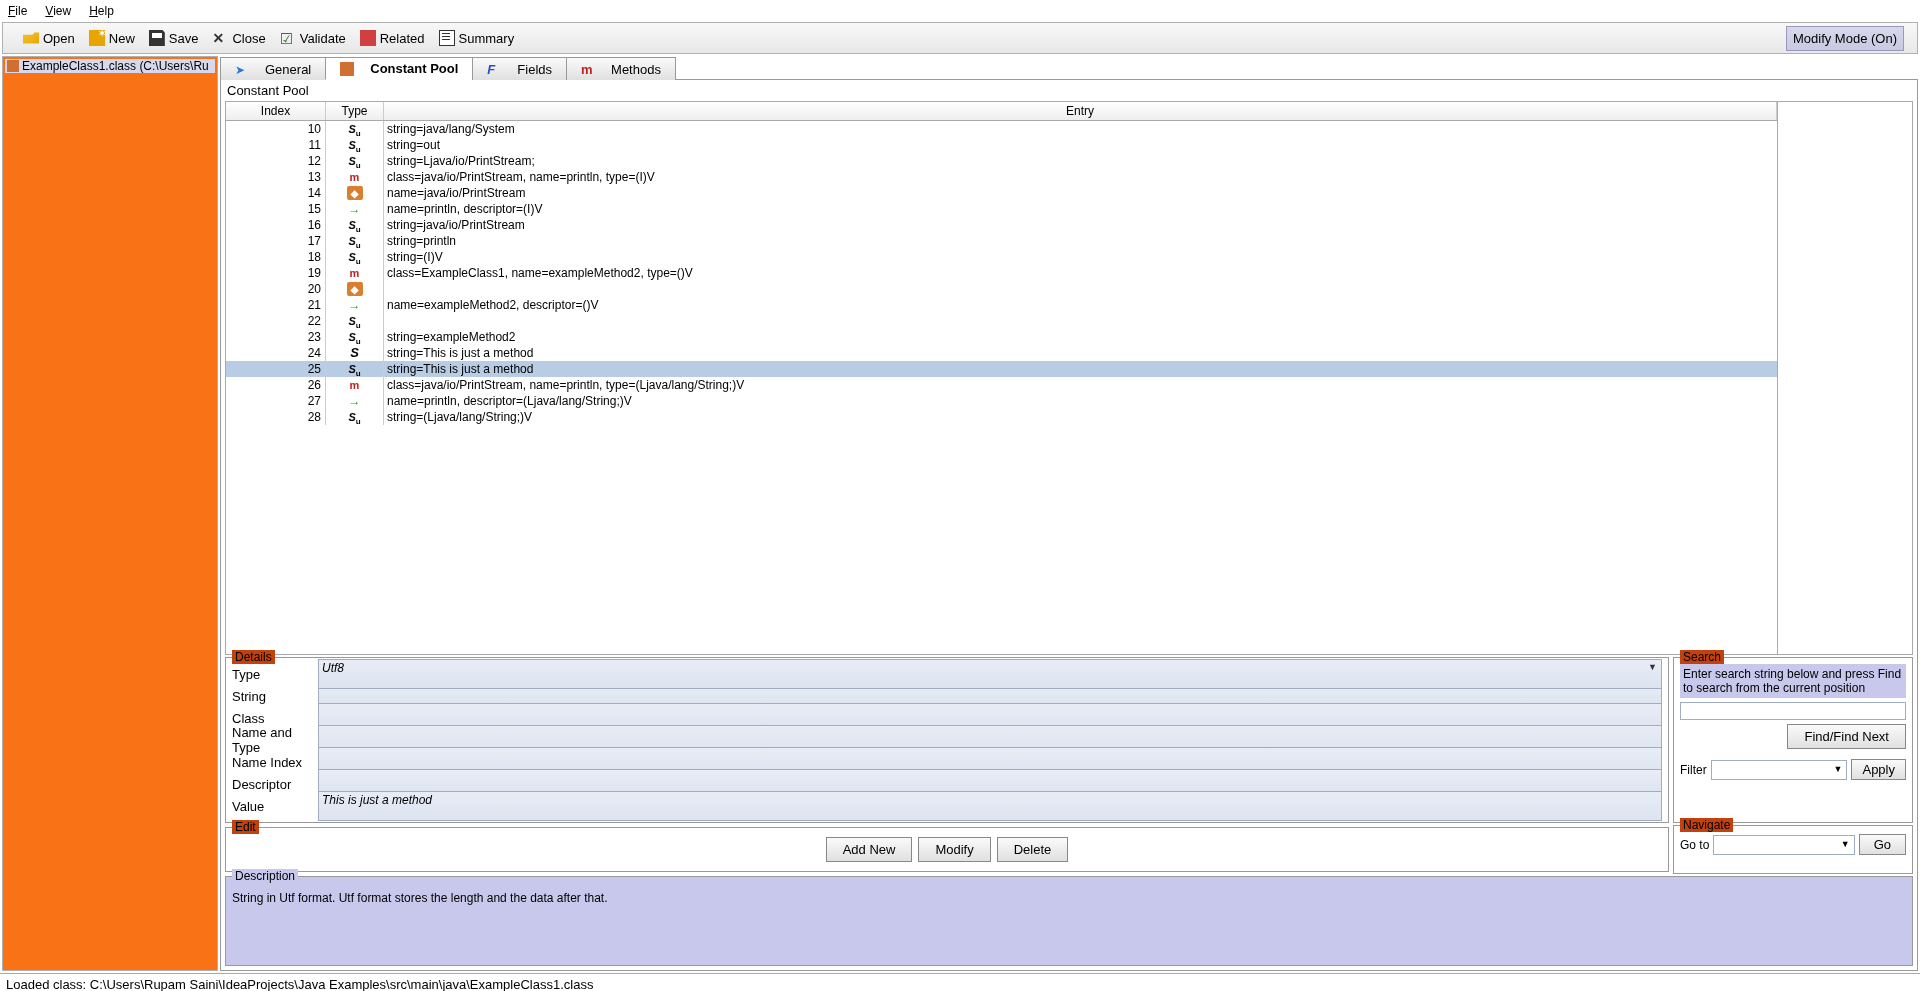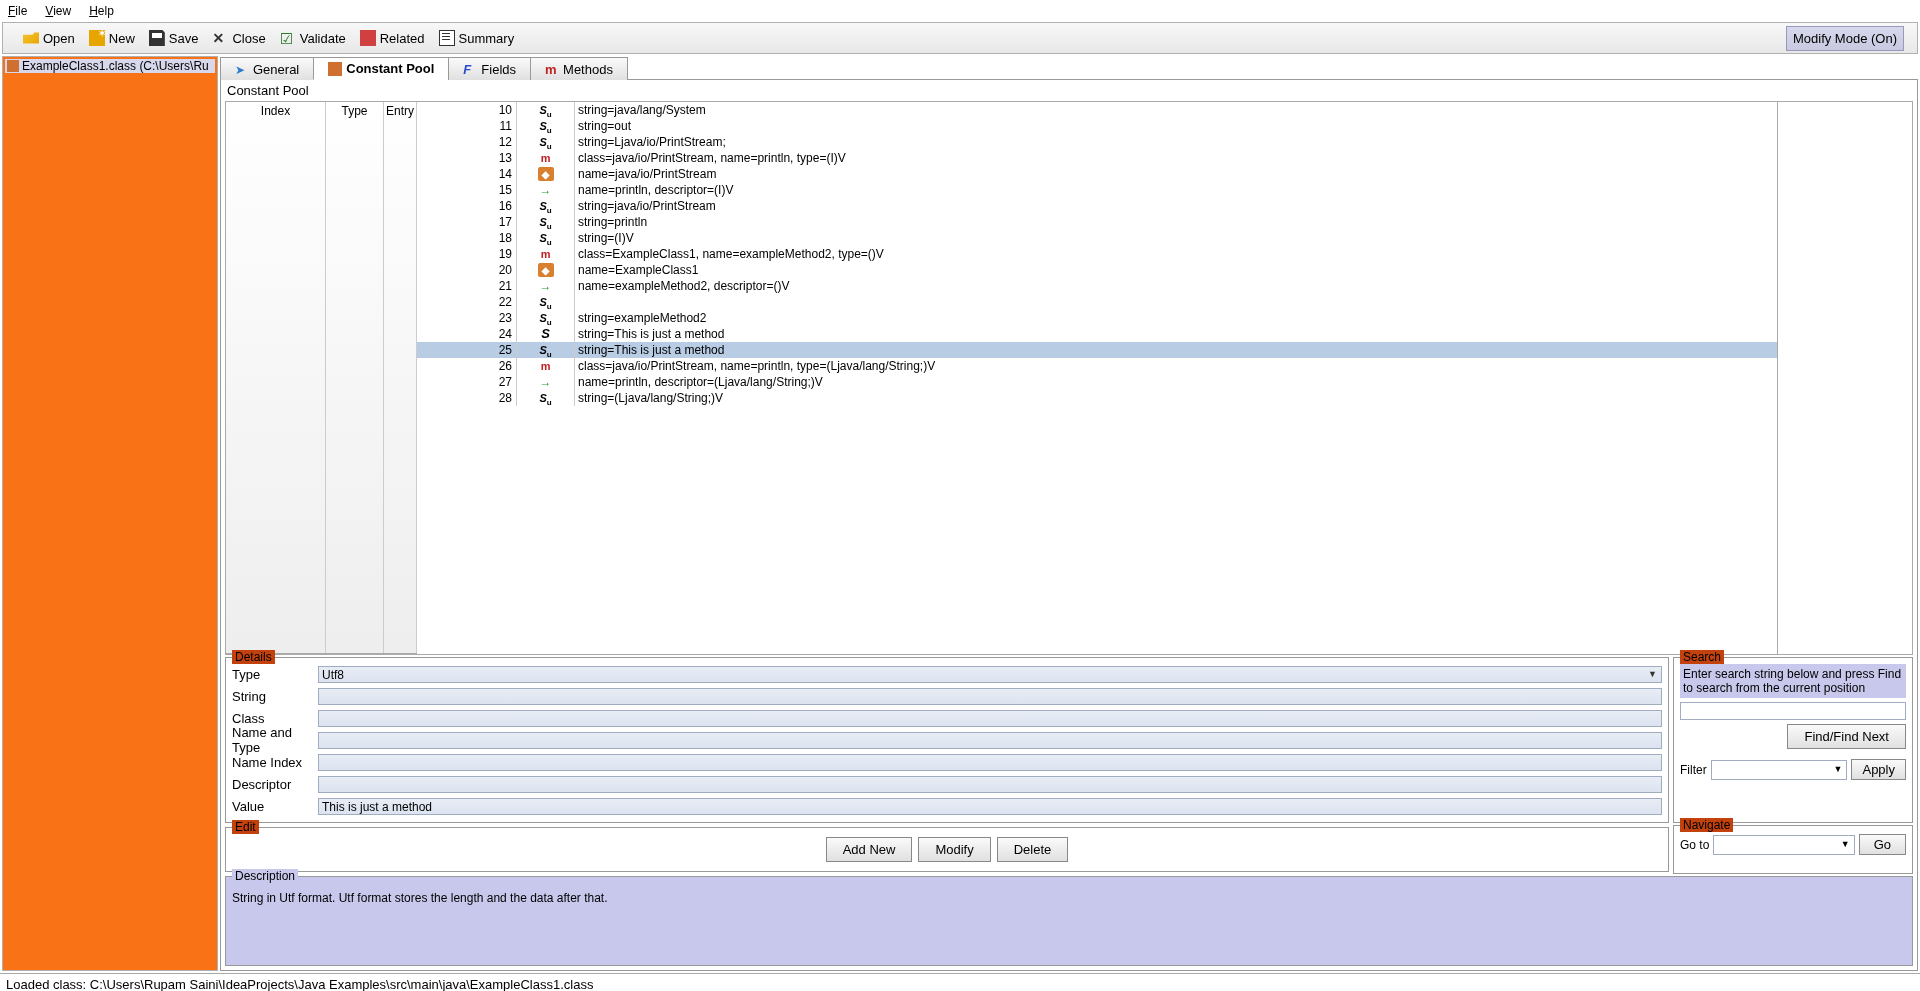--- a/index.html
+++ b/index.html
@@ -10,45 +10,45 @@
 .toolbar { display: flex; align-items: center; background: linear-gradient(to bottom, #f8f8f8, #e8e8e8); border: 1px solid #b0b0b0; padding: 2px 13px; margin: 0 2px; }
 .tbtn { display: flex; align-items: center; gap: 4px; padding: 4px 6px; border: 1px solid transparent; cursor: pointer; font-size: 13px; }
 .tbtn .ico { width: 16px; height: 16px; display: inline-block; }
 .tbtn.active { border: 1px solid #9999bb; background: linear-gradient(to bottom, #d8d8ed, #c8c8e0); }
 .spacer { flex: 1; }
 .main { display: flex; height: calc(100vh - 72px); }
 .tree { width: 216px; flex-shrink: 0; border: 1px solid #b0b0b0; margin: 2px 0 2px 2px; background: #f97316; padding: 2px; overflow: hidden; white-space: nowrap; }
 .tree-item { display: flex; align-items: center; gap: 3px; background: #d8d8ed; padding: 0 2px; }
 .content { flex: 1; display: flex; flex-direction: column; margin: 2px; overflow: hidden; }
 .tabs { display: flex; border-bottom: 1px solid #999; }
-.tab { display: flex; align-items: center; gap: 4px; padding: 3px 14px; border: 1px solid #999; border-bottom: none; background: linear-gradient(to bottom, #fafafa, #e0e0e0); cursor: pointer; margin-right: -1px; position: relative; top: 1px; font-size: 13px; }
+.tab { display: flex; align-items: center; gap: 16px; padding: 3px 14px; border: 1px solid #999; border-bottom: none; background: linear-gradient(to bottom, #fafafa, #e0e0e0); cursor: pointer; margin-right: -1px; position: relative; top: 1px; font-size: 13px; }
 .tab.active { background: #fff; border-bottom: 1px solid #fff; font-weight: bold; }
 .tab .ti { width: 14px; height: 14px; display: inline-block; }
 .pane { flex: 1; display: flex; flex-direction: column; border: 1px solid #999; border-top: none; overflow: hidden; }
 .section-title { padding: 3px 6px; font-size: 13px; }
 .tablewrap { flex: 1; display: flex; overflow: hidden; margin: 0 4px; }
-.tablebox { flex: 1; border: 1px solid #aaa; display: flex; flex-direction: row; overflow: hidden; }
+.tablebox { flex: 1; border: 1px solid #aaa; display: flex; flex-direction: column; overflow: hidden; }
 .thead { display: flex; border-bottom: 1px solid #aaa; }
 .thead > div { border-right: 1px solid #ccc; padding: 2px; text-align: center; background: linear-gradient(to bottom, #fff, #eee); font-size: 12px; }
 .col-idx { width: 100px; flex-shrink: 0; }
 .col-type { width: 58px; flex-shrink: 0; }
 .col-entry { flex: 1; }
 .tbody { flex: 1; overflow-y: scroll; }
 .trow { display: flex; height: 16px; line-height: 16px; font-size: 12px; }
 .trow.sel { background: #b8cce4; }
 .trow .c-idx { width: 100px; text-align: right; padding-right: 4px; border-right: 1px solid #ccc; flex-shrink: 0; }
 .trow .c-type { width: 58px; display: flex; justify-content: center; align-items: center; border-right: 1px solid #ccc; flex-shrink: 0; }
 .trow .c-entry { flex: 1; padding-left: 3px; white-space: nowrap; overflow: hidden; }
 .rightgap { width: 135px; border: 1px solid #aaa; border-left: none; }
 .lower { display: flex; margin: 2px 4px; gap: 4px; }
 .details-box { flex: 1; border: 1px solid #999; padding: 4px 6px; position: relative; }
 .box-label { position: absolute; top: -8px; left: 6px; background: #c2410c; padding: 0 3px; font-size: 12px; }
 .details-row { display: flex; align-items: center; margin: 2px 0; height: 20px; }
 .details-row label { width: 86px; font-size: 13px; }
-.details-row .field { flex: 1; background: linear-gradient(to bottom, #e8ecf5, #dce4f0); border: 1px solid #a0acc0; height: 17px; padding: 1px 3px; font-size: 12px; }
+.details-row .field { flex: 1; background: linear-gradient(to bottom, #e8ecf5, #dce4f0); border: 1px solid #a0acc0; height: 30px; padding: 1px 3px; font-size: 12px; font-style: italic; }
 .combo { position: relative; }
 .combo::after { content: "▼"; position: absolute; right: 4px; top: 2px; font-size: 9px; color: #333; }
 .side-box { width: 240px; border: 1px solid #999; padding: 6px; position: relative; }
 .side-box .hint { background: #c8c8ec; padding: 3px; font-size: 12px; margin-bottom: 4px; }
 .side-box input[type=text], .side-box .combo-small { width: 100%; border: 1px solid #a0acc0; height: 18px; padding: 1px 3px; background: #fff; }
 .btn { background: linear-gradient(to bottom, #fafafa, #e0e0e0); border: 1px solid #888; padding: 4px 16px; cursor: pointer; font-size: 13px; }
 .edit-box { border: 1px solid #999; padding: 9px; position: relative; margin: 2px 4px; display: flex; gap: 6px; justify-content: center; }
 .side-mini { border: 1px solid #999; padding: 8px 6px; position: relative; }
 .desc-box { border: 1px solid #999; margin: 2px 4px 4px 4px; min-height: 90px; background: #c8c8ec; position: relative; padding: 14px 6px 6px 6px; }
 .desc-box .box-label { background: #c8c8ec; }
@@ -232,21 +232,20 @@
                 <div class="c-type">
                   <span class="ri ri-m"></span>
                 </div>
                 <div class="c-entry">class=ExampleClass1, name=exampleMethod2, type=()V</div>
               </div>
               <div class="trow">
                 <div class="c-idx">20</div>
                 <div class="c-type">
                   <span class="ri ri-c"></span>
                 </div>
-                <div class="c-entry">name=ExampleClass1</div>
               </div>
               <div class="trow">
                 <div class="c-idx">21</div>
                 <div class="c-type">
                   <span class="ri ri-nt"></span>
                 </div>
                 <div class="c-entry">name=exampleMethod2, descriptor=()V</div>
               </div>
               <div class="trow">
                 <div class="c-idx">22</div>

